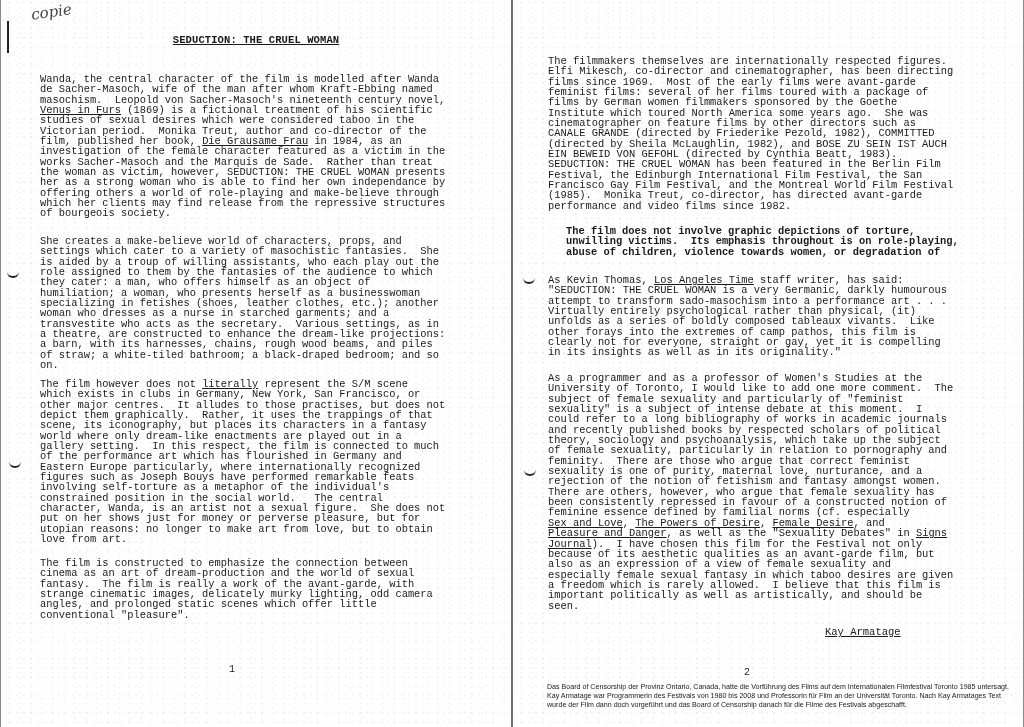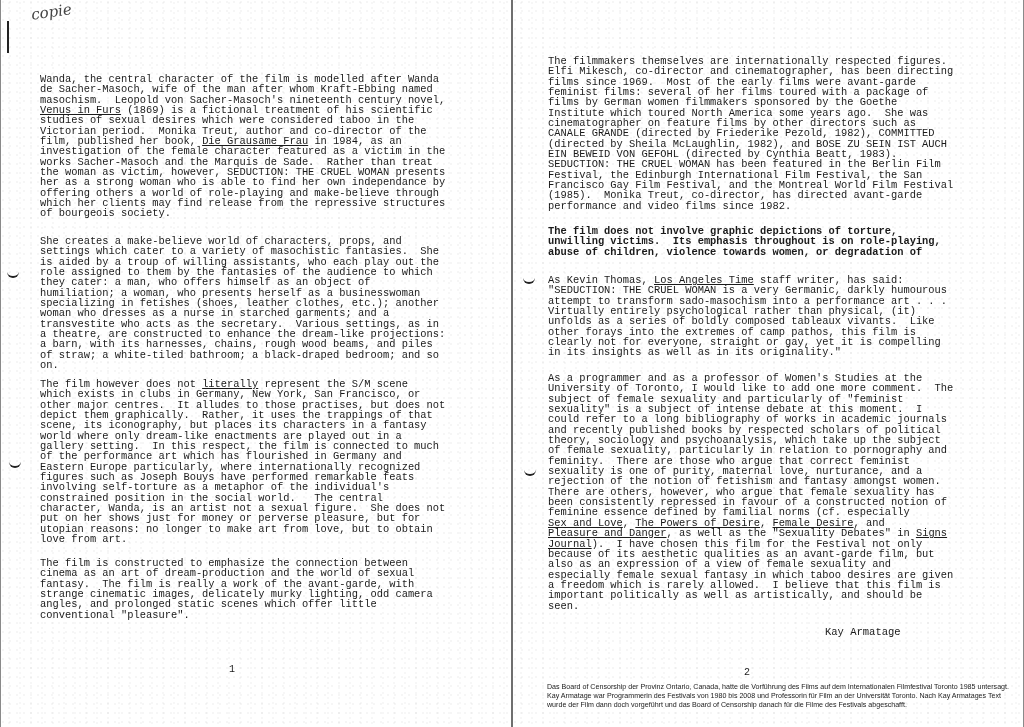--- a/index.html
+++ b/index.html
@@ -13,51 +13,52 @@
     background-image:
       radial-gradient(circle at 30% 20%, rgba(0,0,0,0.035) 0 1px, transparent 1px),
       radial-gradient(circle at 70% 60%, rgba(0,0,0,0.03) 0 1px, transparent 1px);
     background-size:7px 9px, 11px 5px; }
   .handwriting { position:absolute; left:30px; top:3px; font-family:"DejaVu Serif",serif; font-style:italic; font-size:15px; color:#444; transform:rotate(-8deg); }
   .margin-bar { position:absolute; left:6px; top:21px; width:2px; height:32px; background:#222; }
   .title { position:absolute; left:0; right:0; top:34px; text-align:center; font-weight:bold; font-size:10.5px; letter-spacing:0.1px; }
   .title span { text-decoration:underline; }
   .para { position:absolute; font-size:10.4px; line-height:10.35px; white-space:pre; }
   .para u { text-decoration:underline;margin-top:44px; }
-  .bold { font-weight:bold; }
+  .bold { font-weight:bold;margin-left:18px; }
   .pagenum { position:absolute; font-size:10px; }
   .sig { position:absolute; font-size:10.5px; }
   .footnote { position:absolute; left:547px; top:683px; width:470px; font-family:"Liberation Sans","DejaVu Sans",sans-serif; font-size:7.1px; line-height:9px; color:#222; }
   .tick { position:absolute; width:12px; height:6px; border-bottom:2px solid #222; border-radius:0 0 10px 10px; }
 </style>
 </head>
 <body>
 
 <div class="frame"></div>
 
 <div class="page left">
   <div class="noise"></div>
   <div class="handwriting">copie</div>
   <div class="margin-bar"></div>
+  <div class="title"><span>SEDUCTION: THE CRUEL WOMAN</span></div>
   <div class="tick" style="left:6px;top:270px;"></div>
   <div class="tick" style="left:8px;top:460px;"></div>
   <div class="para" style="left:39px;top:74px;"><div>Wanda, the central character of the film is modelled after Wanda</div><div>de Sacher-Masoch, wife of the man after whom Kraft-Ebbing named</div><div>masochism.  Leopold von Sacher-Masoch's nineteenth century novel,</div><div><u>Venus in Furs</u> (1869) is a fictional treatment of his scientific</div><div>studies of sexual desires which were considered taboo in the</div><div>Victorian period.  Monika Treut, author and co-director of the</div><div>film, published her book, <u>Die Grausame Frau</u> in 1984, as an</div><div>investigation of the female character featured as a victim in the</div><div>works Sacher-Masoch and the Marquis de Sade.  Rather than treat</div><div>the woman as victim, however, SEDUCTION: THE CRUEL WOMAN presents</div><div>her as a strong woman who is able to find her own independance by</div><div>offering others a world of role-playing and make-believe through</div><div>which her clients may find release from the repressive structures</div><div>of bourgeois society.</div></div>
   <div class="para" style="left:39px;top:236px;"><div>She creates a make-believe world of characters, props, and</div><div>settings which cater to a variety of masochistic fantasies.  She</div><div>is aided by a troup of willing assistants, who each play out the</div><div>role assigned to them by the fantasies of the audience to which</div><div>they cater: a man, who offers himself as an object of</div><div>humiliation; a woman, who presents herself as a businesswoman</div><div>specializing in fetishes (shoes, leather clothes, etc.); another</div><div>woman who dresses as a nurse in starched garments; and a</div><div>transvestite who acts as the secretary.  Various settings, as in</div><div>a theatre, are constructed to enhance the dream-like projections:</div><div>a barn, with its harnesses, chains, rough wood beams, and piles</div><div>of straw; a white-tiled bathroom; a black-draped bedroom; and so</div><div>on.</div></div>
   <div class="para" style="left:39px;top:379px;"><div>The film however does not <u>literally</u> represent the S/M scene</div><div>which exists in clubs in Germany, New York, San Francisco, or</div><div>other major centres.  It alludes to those practises, but does not</div><div>depict them graphically.  Rather, it uses the trappings of that</div><div>scene, its iconography, but places its characters in a fantasy</div><div>world where only dream-like enactments are played out in a</div><div>gallery setting.  In this respect, the film is connected to much</div><div>of the performance art which has flourished in Germany and</div><div>Eastern Europe particularly, where internationally recognized</div><div>figures such as Joseph Bouys have performed remarkable feats</div><div>involving self-torture as a metaphor of the individual's</div><div>constrained position in the social world.   The central</div><div>character, Wanda, is an artist not a sexual figure.  She does not</div><div>put on her shows just for money or perverse pleasure, but for</div><div>utopian reasons: no longer to make art from love, but to obtain</div><div>love from art.</div></div>
   <div class="para" style="left:39px;top:558px;"><div>The film is constructed to emphasize the connection between</div><div>cinema as an art of dream-production and the world of sexual</div><div>fantasy.  The film is really a work of the avant-garde, with</div><div>strange cinematic images, delicately murky lighting, odd camera</div><div>angles, and prolonged static scenes which offer little</div><div>conventional "pleasure".</div></div>
   <div class="pagenum" style="left:228px;top:664px;">1</div>
 </div>
 
 <div class="divider"></div>
 
 <div class="page right">
   <div class="noise"></div>
   <div class="tick" style="left:10px;top:276px;"></div>
   <div class="tick" style="left:11px;top:468px;"></div>
   <div class="para" style="left:35px;top:56px;"><div>The filmmakers themselves are internationally respected figures.</div><div>Elfi Mikesch, co-director and cinematographer, has been directing</div><div>films since 1969.  Most of the early films were avant-garde</div><div>feminist films: several of her films toured with a package of</div><div>films by German women filmmakers sponsored by the Goethe</div><div>Institute which toured North America some years ago.  She was</div><div>cinematographer on feature films by other directors such as</div><div>CANALE GRANDE (directed by Friederike Pezold, 1982), COMMITTED</div><div>(directed by Sheila McLaughlin, 1982), and BOSE ZU SEIN IST AUCH</div><div>EIN BEWEID VON GEFOHL (directed by Cynthia Beatt, 1983).</div><div>SEDUCTION: THE CRUEL WOMAN has been featured in the Berlin Film</div><div>Festival, the Edinburgh International Film Festival, the San</div><div>Francisco Gay Film Festival, and the Montreal World Film Festival</div><div>(1985).  Monika Treut, co-director, has directed avant-garde</div><div>performance and video films since 1982.</div></div>
   <div class="para bold" style="left:35px;top:226px;"><div>The film does not involve graphic depictions of torture,</div><div>unwilling victims.  Its emphasis throughout is on role-playing,</div><div>abuse of children, violence towards women, or degradation of</div></div>
   <div class="para" style="left:35px;top:275px;"><div>As Kevin Thomas, <u>Los Angeles Time</u> staff writer, has said:</div><div>"SEDUCTION: THE CRUEL WOMAN is a very Germanic, darkly humourous</div><div>attempt to transform sado-masochism into a performance art . . .</div><div>Virtually entirely psychological rather than physical, (it)</div><div>unfolds as a series of boldly composed tableaux vivants.  Like</div><div>other forays into the extremes of camp pathos, this film is</div><div>clearly not for everyone, straight or gay, yet it is compelling</div><div>in its insights as well as in its originality."</div></div>
   <div class="para" style="left:35px;top:373px;"><div>As a programmer and as a professor of Women's Studies at the</div><div>University of Toronto, I would like to add one more comment.  The</div><div>subject of female sexuality and particularly of "feminist</div><div>sexuality" is a subject of intense debate at this moment.  I</div><div>could refer to a long bibliography of works in academic journals</div><div>and recently published books by respected scholars of political</div><div>theory, sociology and psychoanalysis, which take up the subject</div><div>of female sexuality, particularly in relation to pornography and</div><div>feminity.  There are those who argue that correct feminist</div><div>sexuality is one of purity, maternal love, nurturance, and a</div><div>rejection of the notion of fetishism and fantasy amongst women.</div><div>There are others, however, who argue that female sexuality has</div><div>been consistently repressed in favour of a constructed notion of</div><div>feminine essence defined by familial norms (cf. especially</div><div><u>Sex and Love</u>, <u>The Powers of Desire</u>, <u>Female Desire</u>, and</div><div><u>Pleasure and Danger</u>, as well as the "Sexuality Debates" in <u>Signs</u></div><div><u>Journal</u>).  I have chosen this film for the Festival not only</div><div>because of its aesthetic qualities as an avant-garde film, but</div><div>also as an expression of a view of female sexuality and</div><div>especially female sexual fantasy in which taboo desires are given</div><div>a freedom which is rarely allowed.  I believe that this film is</div><div>important politically as well as artistically, and should be</div><div>seen.</div></div>
-  <div class="sig" style="left:312px;top:626px;">Kay Armatage</div>
+  <div class="sig" style="left:312px;top:626px;text-decoration:underline;">Kay Armatage</div>
   <div class="pagenum" style="left:231px;top:667px;">2</div>
 </div>
 
 <div class="footnote">Das Board of Censorship der Provinz Ontario, Canada, hatte die Vorführung des Films auf dem Internationalen Filmfestival Toronto 1985 untersagt. Kay Armatage war Programmerin des Festivals von 1980 bis 2008 und Professorin für Film an der Universität Toronto. Nach Kay Armatages Text wurde der Film dann doch vorgeführt und das Board of Censorship danach für die Filme des Festivals abgeschafft.</div>
 
 </body></html>

